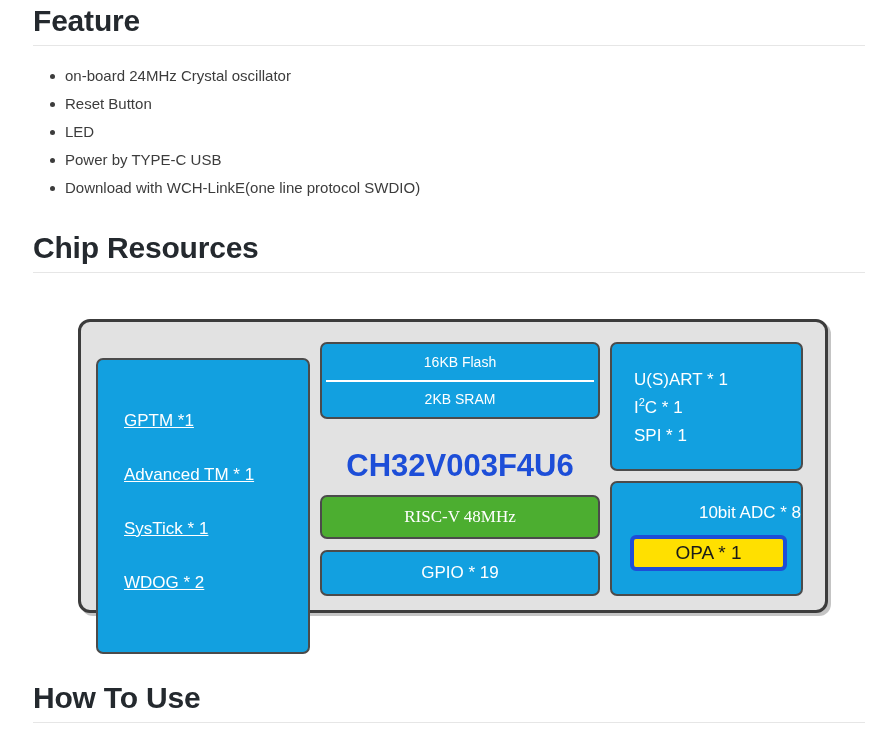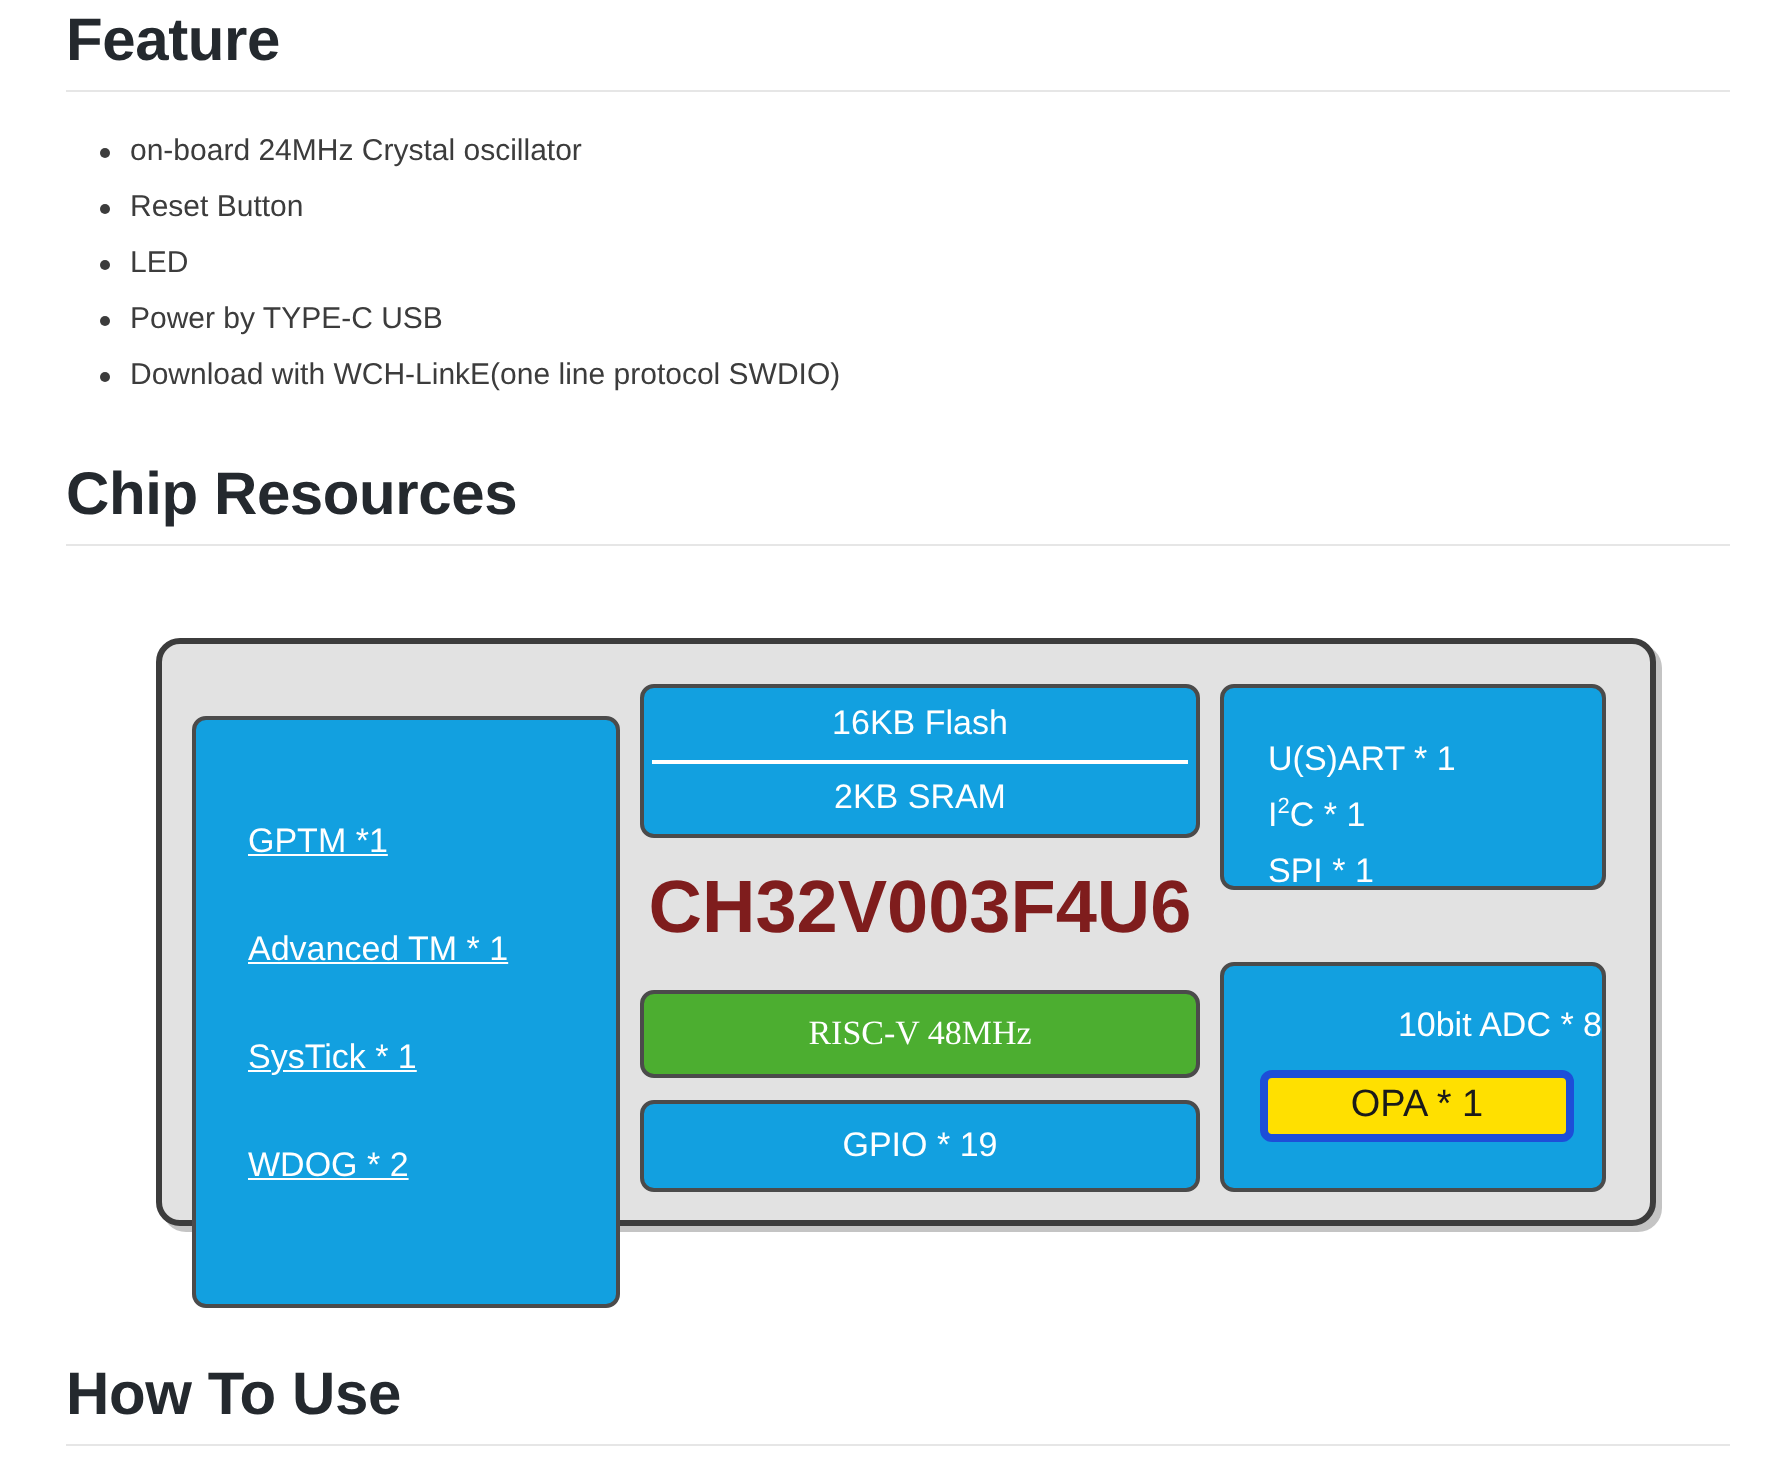--- a/index.html
+++ b/index.html
@@ -140,44 +140,44 @@
     left: 239px;
     top: 20px;
     width: 280px;
     height: 77px;
   }
   #blk-memory .mem-row {
     height: 50%;
     display: flex;
     align-items: center;
     justify-content: center;
-    font-size: 17px;
+    font-size: 14px;
   }
   #blk-memory .mem-divider {
     position: absolute;
     left: 4px;
     right: 4px;
     top: 50%;
     height: 2px;
     margin-top: -1px;
     background: #ffffff;
   }
 
   #chip-part-number {
     position: absolute;
     left: 239px;
-    top: 104px;
+    top: 116px;
     width: 280px;
     height: 55px;
     display: flex;
     align-items: center;
     justify-content: center;
-    font-size: 37px;
+    font-size: 31px;
     font-weight: bold;
-    color: #7f1d1d;
+    color: #1d4ed8;
     letter-spacing: 0px;
     white-space: nowrap;
   }
 
   #blk-core {
     left: 239px;
     top: 173px;
     width: 280px;
     height: 44px;
     font-family: Liberation Serif, serif;
@@ -188,21 +188,21 @@
     top: 228px;
     width: 280px;
     height: 46px;
   }
 
   
   #blk-comms {
     left: 529px;
     top: 20px;
     width: 193px;
-    height: 103px;
+    height: 129px;
     padding: 22px 0 2px 22px;
   }
   #blk-comms .line {
     height: 28px;
     line-height: 28px;
     font-size: 17px;
     white-space: nowrap;
   }
   #blk-comms .line sup {
     font-size: 11px;

